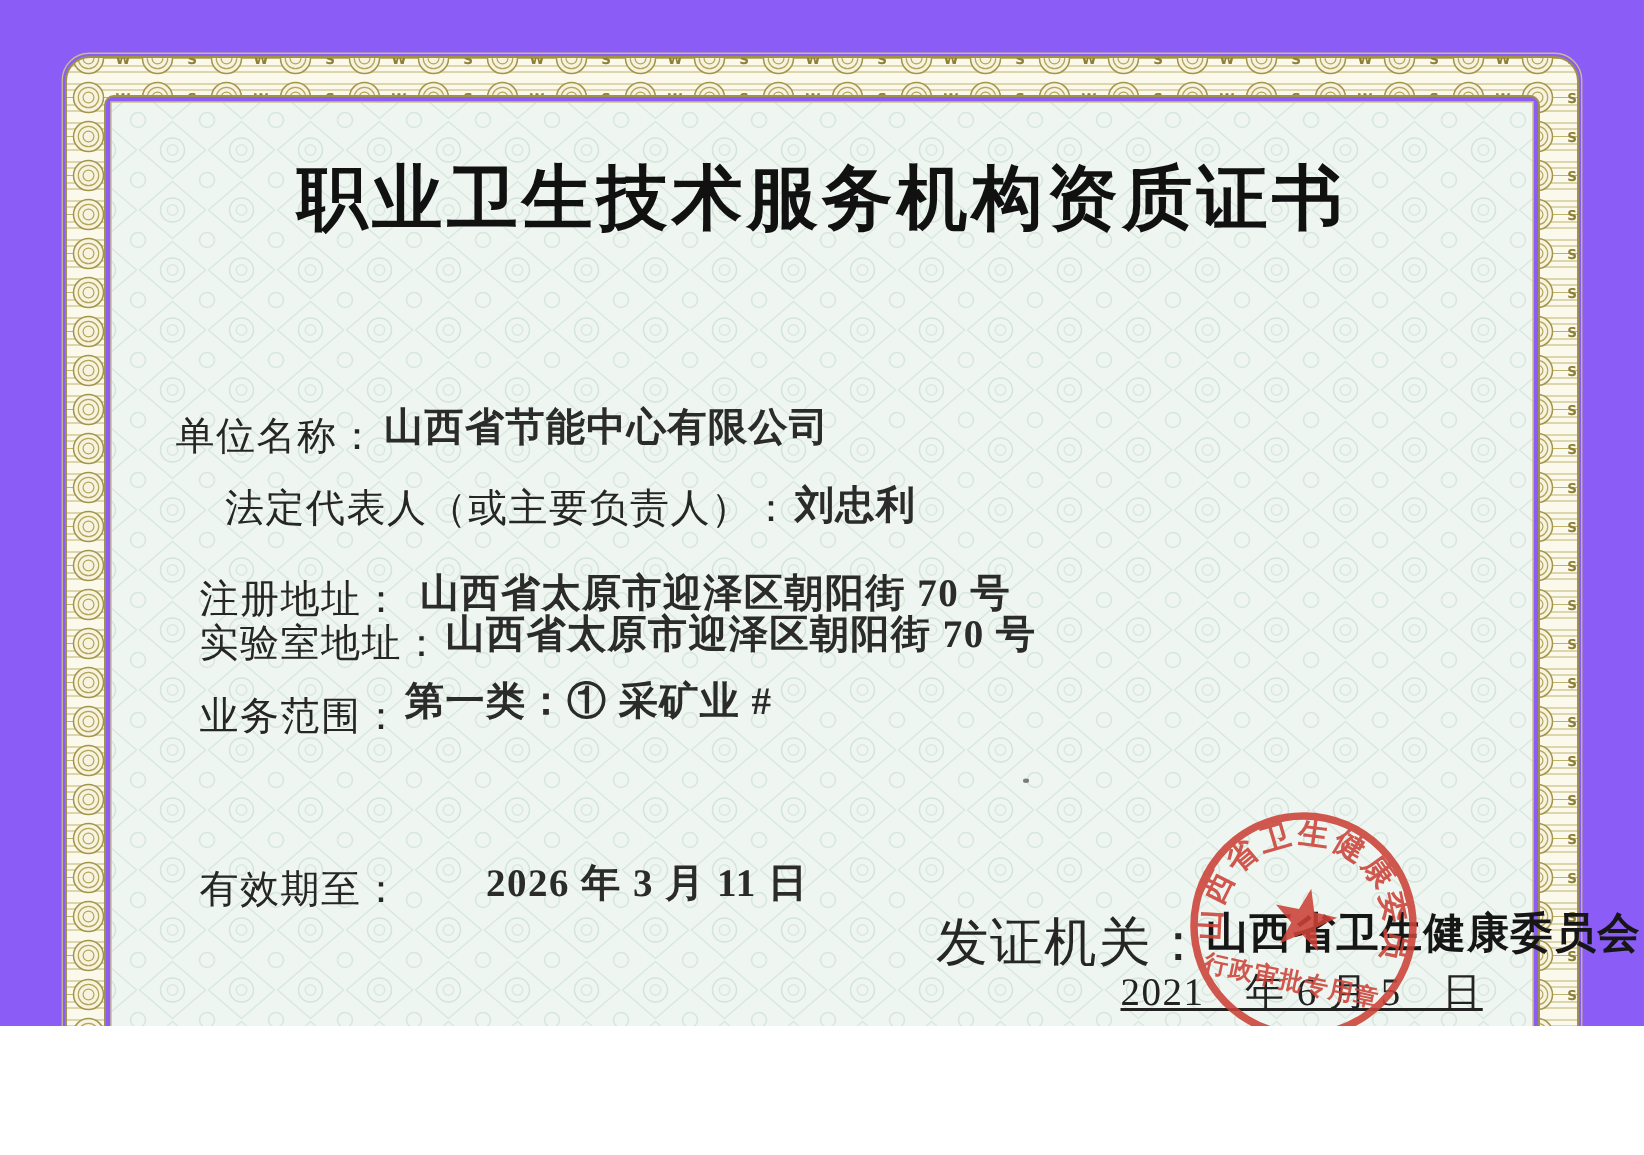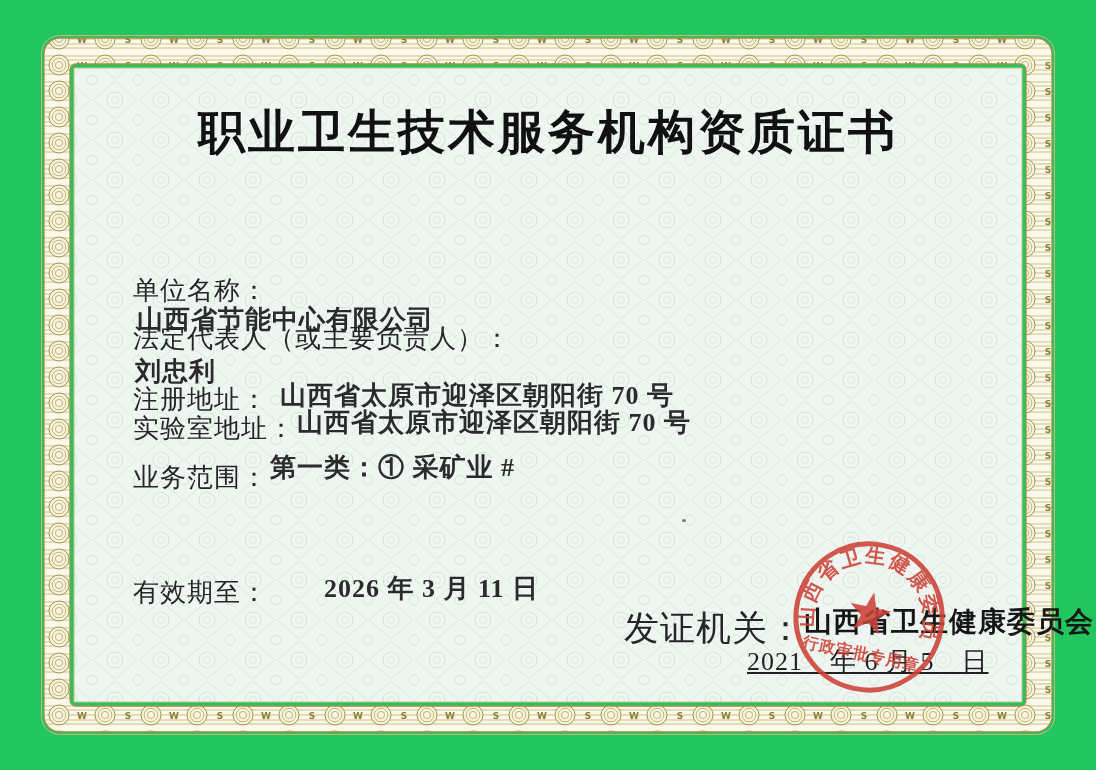--- a/index.html
+++ b/index.html
@@ -1,32 +1,32 @@
 <!DOCTYPE html>
 <html><head>
 <meta charset="utf-8">
 <style>
   html,body{margin:0;padding:0;background:#ffffff;}
   .stage{
-    position:relative;width:1096px;height:770px;overflow:hidden;
-    background:#22c55e;
+    position:relative;width:1096px;height:684px;overflow:hidden;
+    background:#8b5cf6;
     font-family:"Liberation Serif","DejaVu Serif",serif;
   }
   .deco{position:absolute;left:0;top:0;width:1096px;height:770px;display:block;}
   .txt{position:absolute;white-space:nowrap;color:#1f1f1f;}
   .title{
     left:0;right:0;top:101px;text-align:center;
     font-size:47px;font-weight:bold;letter-spacing:3px;color:#111;
   }
   .certno{top:206px;left:552px;font-size:27px;letter-spacing:1px;color:#222;}
   .row{display:flex;align-items:flex-start;}
   .lbl{font-size:26px;color:#262626;letter-spacing:1px;}
   .val{font-size:26px;font-weight:700;color:#2b2b2b;letter-spacing:1px;}
-  .f1{top:273px;left:133px;flex-direction:column;} .f1 .val{transform:translateY(-6px);margin-left:4px;}
-  .f2{top:321px;left:133px;flex-direction:column;} .f2 .val{transform:translateY(-2px);margin-left:2px;}
+  .f1{top:273px;left:117px;} .f1 .val{transform:translateY(-6px);margin-left:4px;}
+  .f2{top:321px;left:150px;} .f2 .val{transform:translateY(-2px);margin-left:2px;}
   .f3{top:382px;left:133px;} .f3 .val{transform:translateY(-4px);margin-left:12px;}
   .f4{top:411px;left:133px;text-align:right;} .f4 .val{transform:translateY(-6px);margin-left:2px;}
   .f5{top:460px;left:133px;} .f5 .val{transform:translateY(-10px);margin-left:2px;}
   .fvalid{top:575px;left:133px;gap:24px;} .fvalid .val{transform:translateY(-4px);margin-left:32px;}
   .fissuer{top:605px;left:624px;}
   .fissuer .lbl{font-size:35px;}
   .fissuer .val{font-size:28px;font-weight:bold;color:#161616;transform:translateY(-2px);}
   .fdate{top:644px;left:747px;font-size:26px;color:#222;letter-spacing:1px;text-decoration:underline;}
   .stamp{position:absolute;left:781px;top:529px;width:176px;height:176px;opacity:0.88;}
   .speck{position:absolute;left:682px;top:519px;width:4px;height:3px;background:#4a4a42;border-radius:50%;opacity:.7;}

